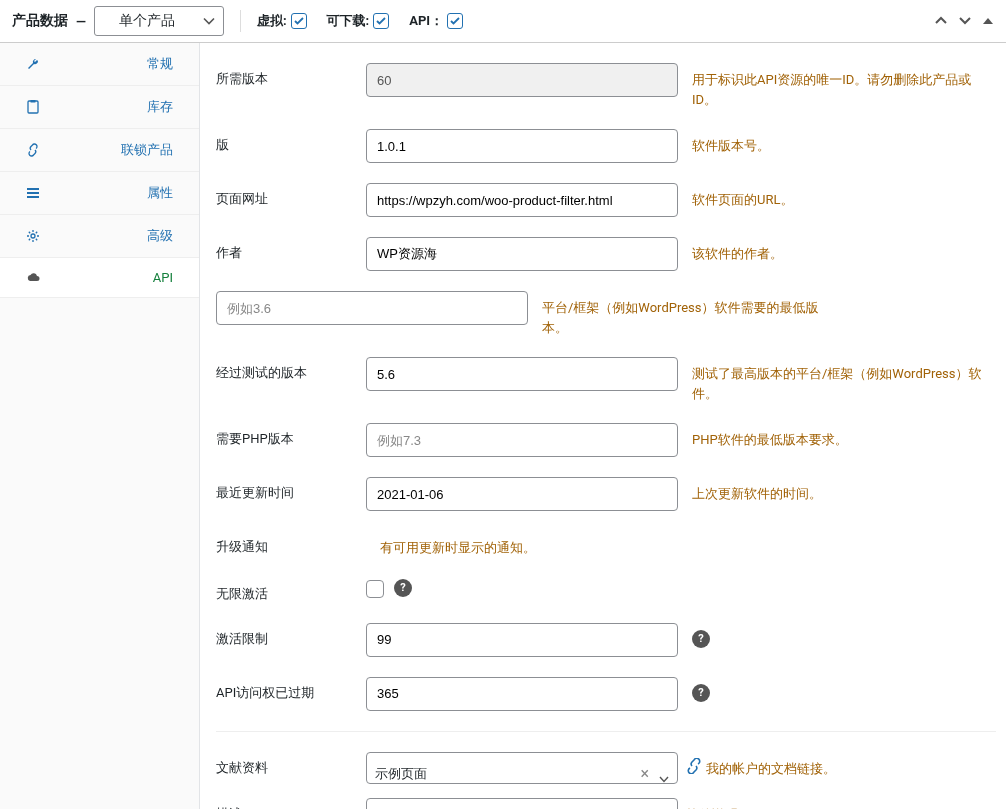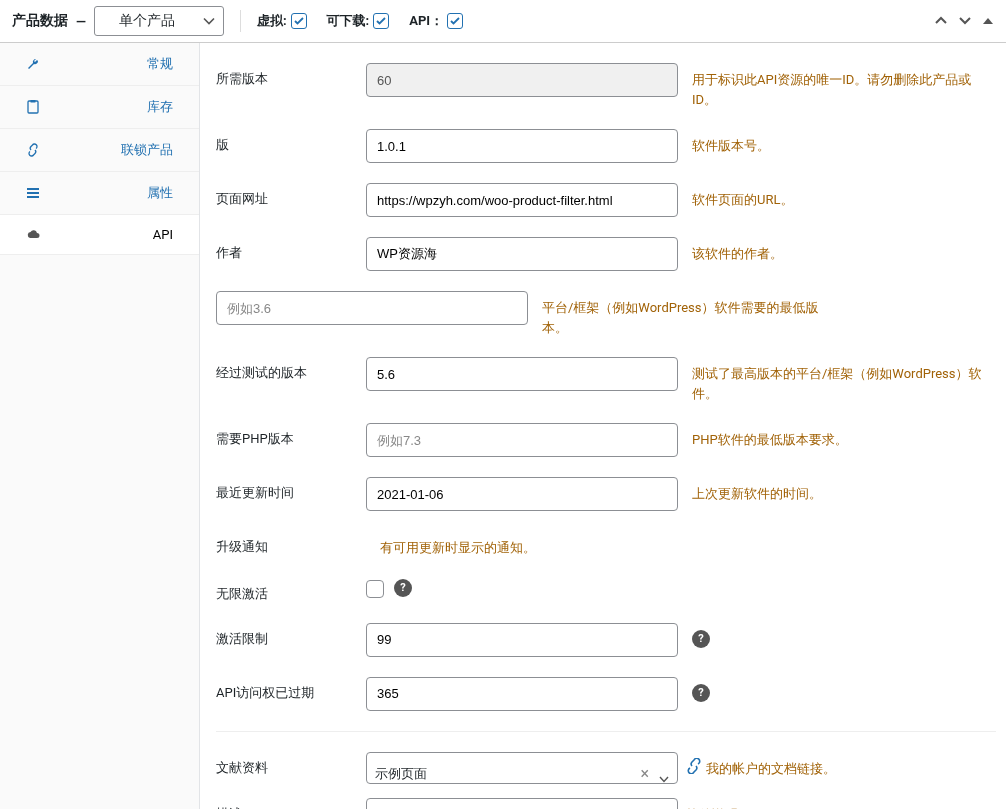--- a/index.html
+++ b/index.html
@@ -11,21 +11,21 @@
 .type-select .chev { position: absolute; right: 8px; }
 .vbar { width: 1px; height: 22px; background: #ddd; margin: 0 16px; }
 .chk-group { display: flex; align-items: center; gap: 20px; }
 .chk-item { display: flex; align-items: center; gap: 4px; font-weight: 700; font-size: 13px; }
 .chk-box { width: 16px; height: 16px; border: 1px solid #2271b1; border-radius: 3px; display: flex; align-items: center; justify-content: center; color: #2271b1; font-size: 11px; background: #fff; }
 .toggles { margin-left: auto; display: flex; gap: 10px; color: #555; }
 .toggle-btn { cursor: pointer; font-size: 14px; }
 .main-wrap { display: flex; min-height: 770px; }
 .sidebar { width: 200px; border-right: 1px solid #e2e4e7; background: #fafafa; }
 .sidebar-item { display: flex; align-items: center; gap: 10px; padding: 12px 26px; border-bottom: 1px solid #eee; color: #2271b1; cursor: pointer; font-size: 13px; justify-content: space-between; }
-.sidebar-item.active { background: #fff; color: #000000; }
+.sidebar-item.active { background: #fff; color: #15803d; }
 .sidebar-item .ico { width: 16px; text-align: center; font-size: 14px; }
 .content { flex: 1; padding: 20px 10px 20px 16px; }
 .form-row { display: flex; align-items: flex-start; margin-bottom: 20px; }
 .form-label { width: 150px; padding-top: 7px; font-size: 13px; }
 .form-input-wrap { width: 312px; }
 .form-input { width: 100%; height: 34px; border: 1px solid #8c8f94; border-radius: 4px; padding: 16px 10px; font-size: 13px; background: #fff; }
 .form-input.readonly { background: #f0f0f0; color: #555; }
 .form-input::placeholder { color: #888; }
 .form-help { margin-left: 14px; padding-top: 7px; font-size: 13px; color: #a16207; max-width: 300px; line-height: 1.5; }
 .help-icon { width: 18px; height: 18px; border-radius: 50%; background: #555; color: #fff; display: inline-flex; align-items: center; justify-content: center; font-size: 11px; font-weight: 700; margin-left: 14px; margin-top: 7px; cursor: help; }
@@ -127,20 +127,29 @@
     <div class="sidebar-item">
       <span class="ico">
           <svg width="14" height="14" viewBox="0 0 14 14">
             <rect x="1" y="2" width="12" height="2" fill="#2271b1"></rect>
             <rect x="1" y="6" width="12" height="2" fill="#2271b1"></rect>
             <rect x="1" y="10" width="12" height="2" fill="#2271b1"></rect>
           </svg>
         </span>
       <span>属性</span>
     </div>
+    <div class="sidebar-item">
+      <span class="ico">
+          <svg width="14" height="14" viewBox="0 0 14 14">
+            <circle cx="7" cy="7" r="2" fill="none" stroke="#2271b1" stroke-width="1.3"></circle>
+            <path d="M7 1v2M7 11v2M1 7h2M11 7h2M2.8 2.8l1.4 1.4M9.8 9.8l1.4 1.4M11.2 2.8 9.8 4.2M4.2 9.8 2.8 11.2" stroke="#2271b1" stroke-width="1.3"></path>
+          </svg>
+        </span>
+      <span>高级</span>
+    </div>
     <div class="sidebar-item active">
       <span class="ico">
           <svg width="14" height="14" viewBox="0 0 14 14">
             <path d="M4 10a3 3 0 0 1 .5-5.9A3.5 3.5 0 0 1 11 5a2.5 2.5 0 0 1 0 5H4z" fill="#555"></path>
           </svg>
         </span>
       <span>API</span>
     </div>
   </div>
 

